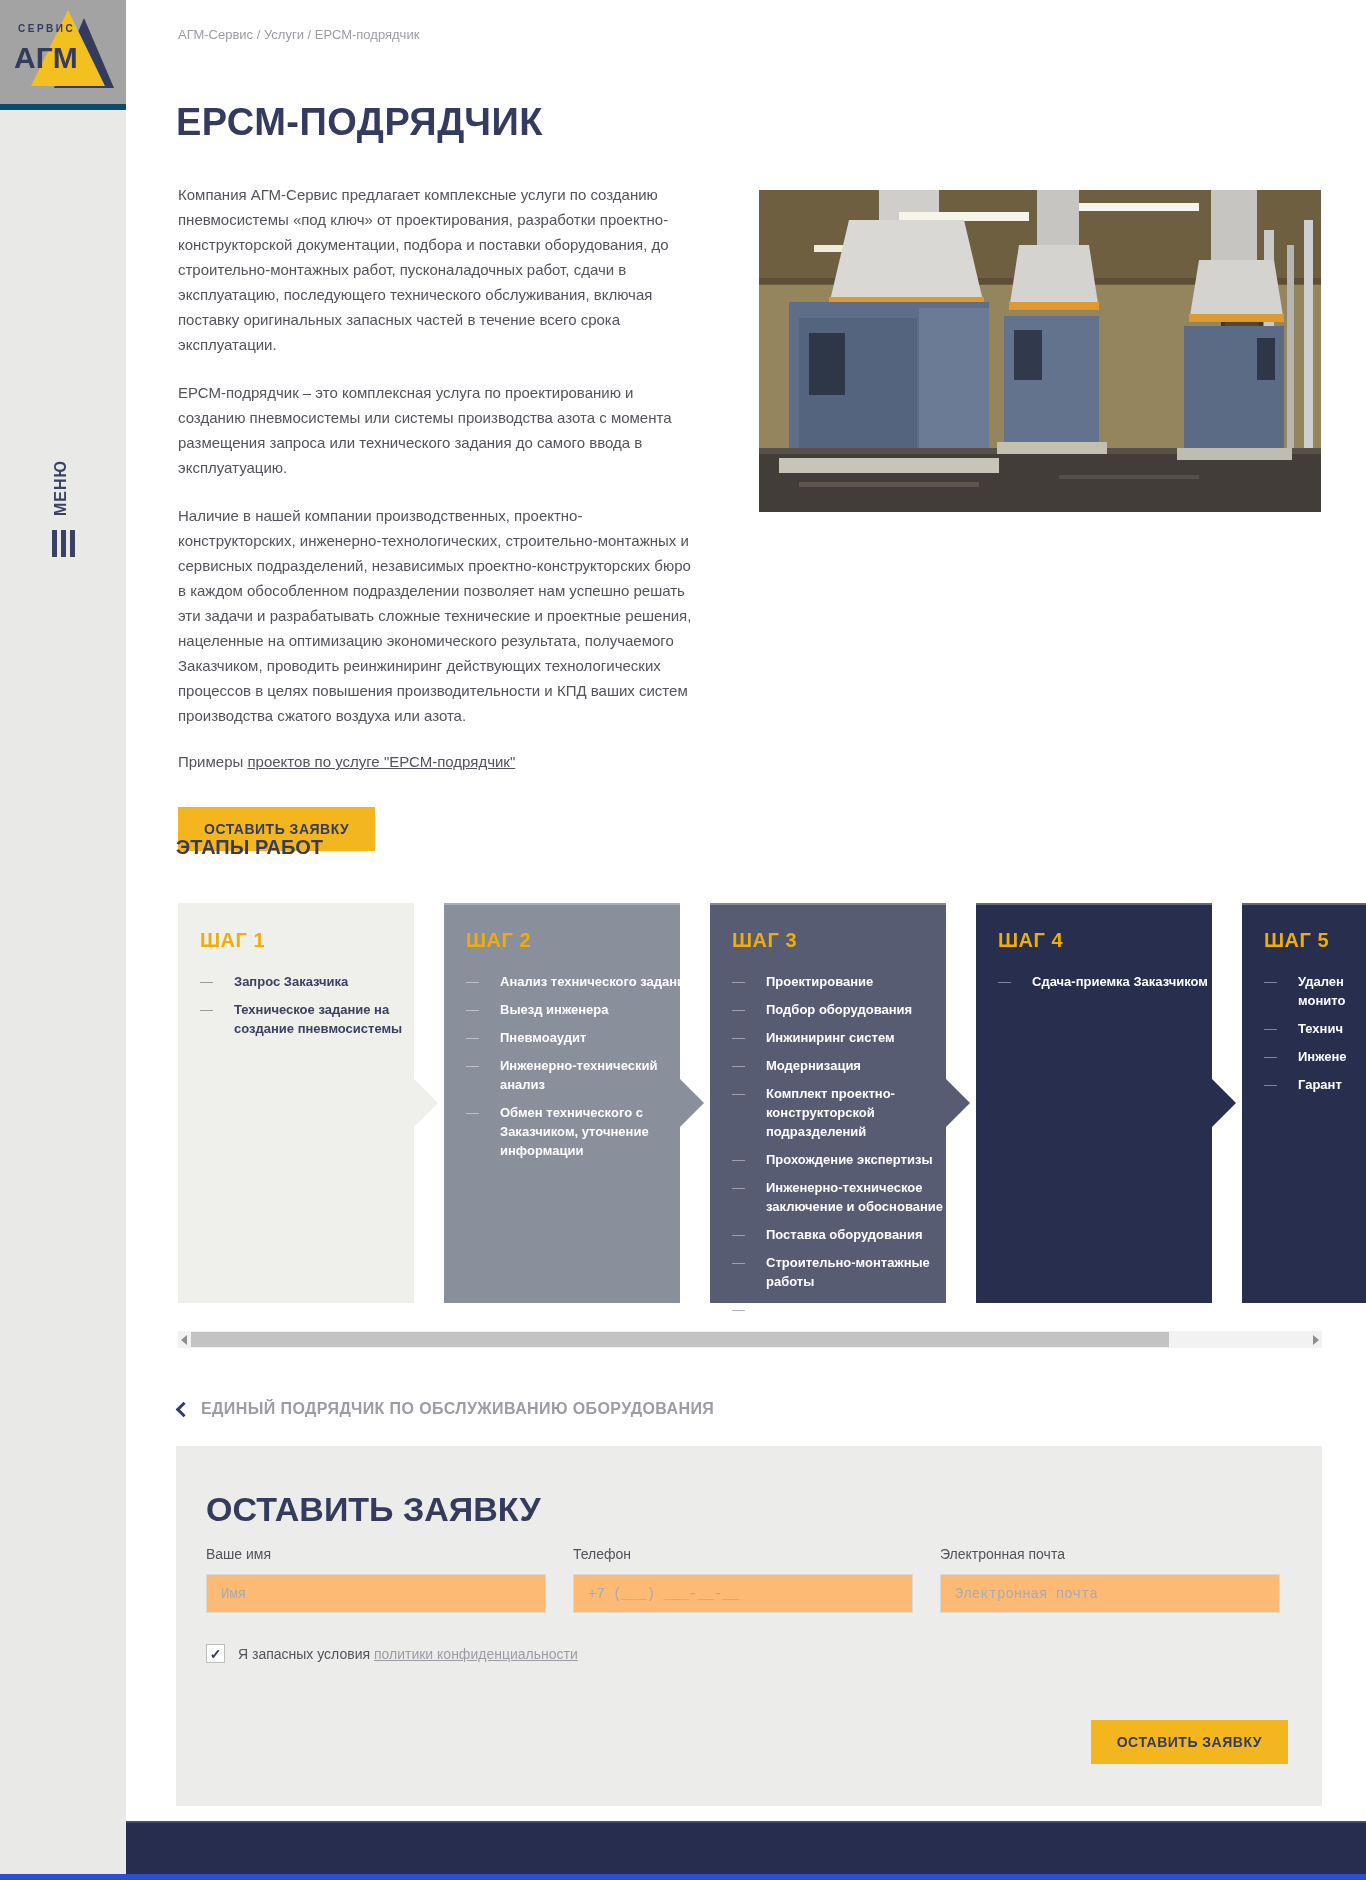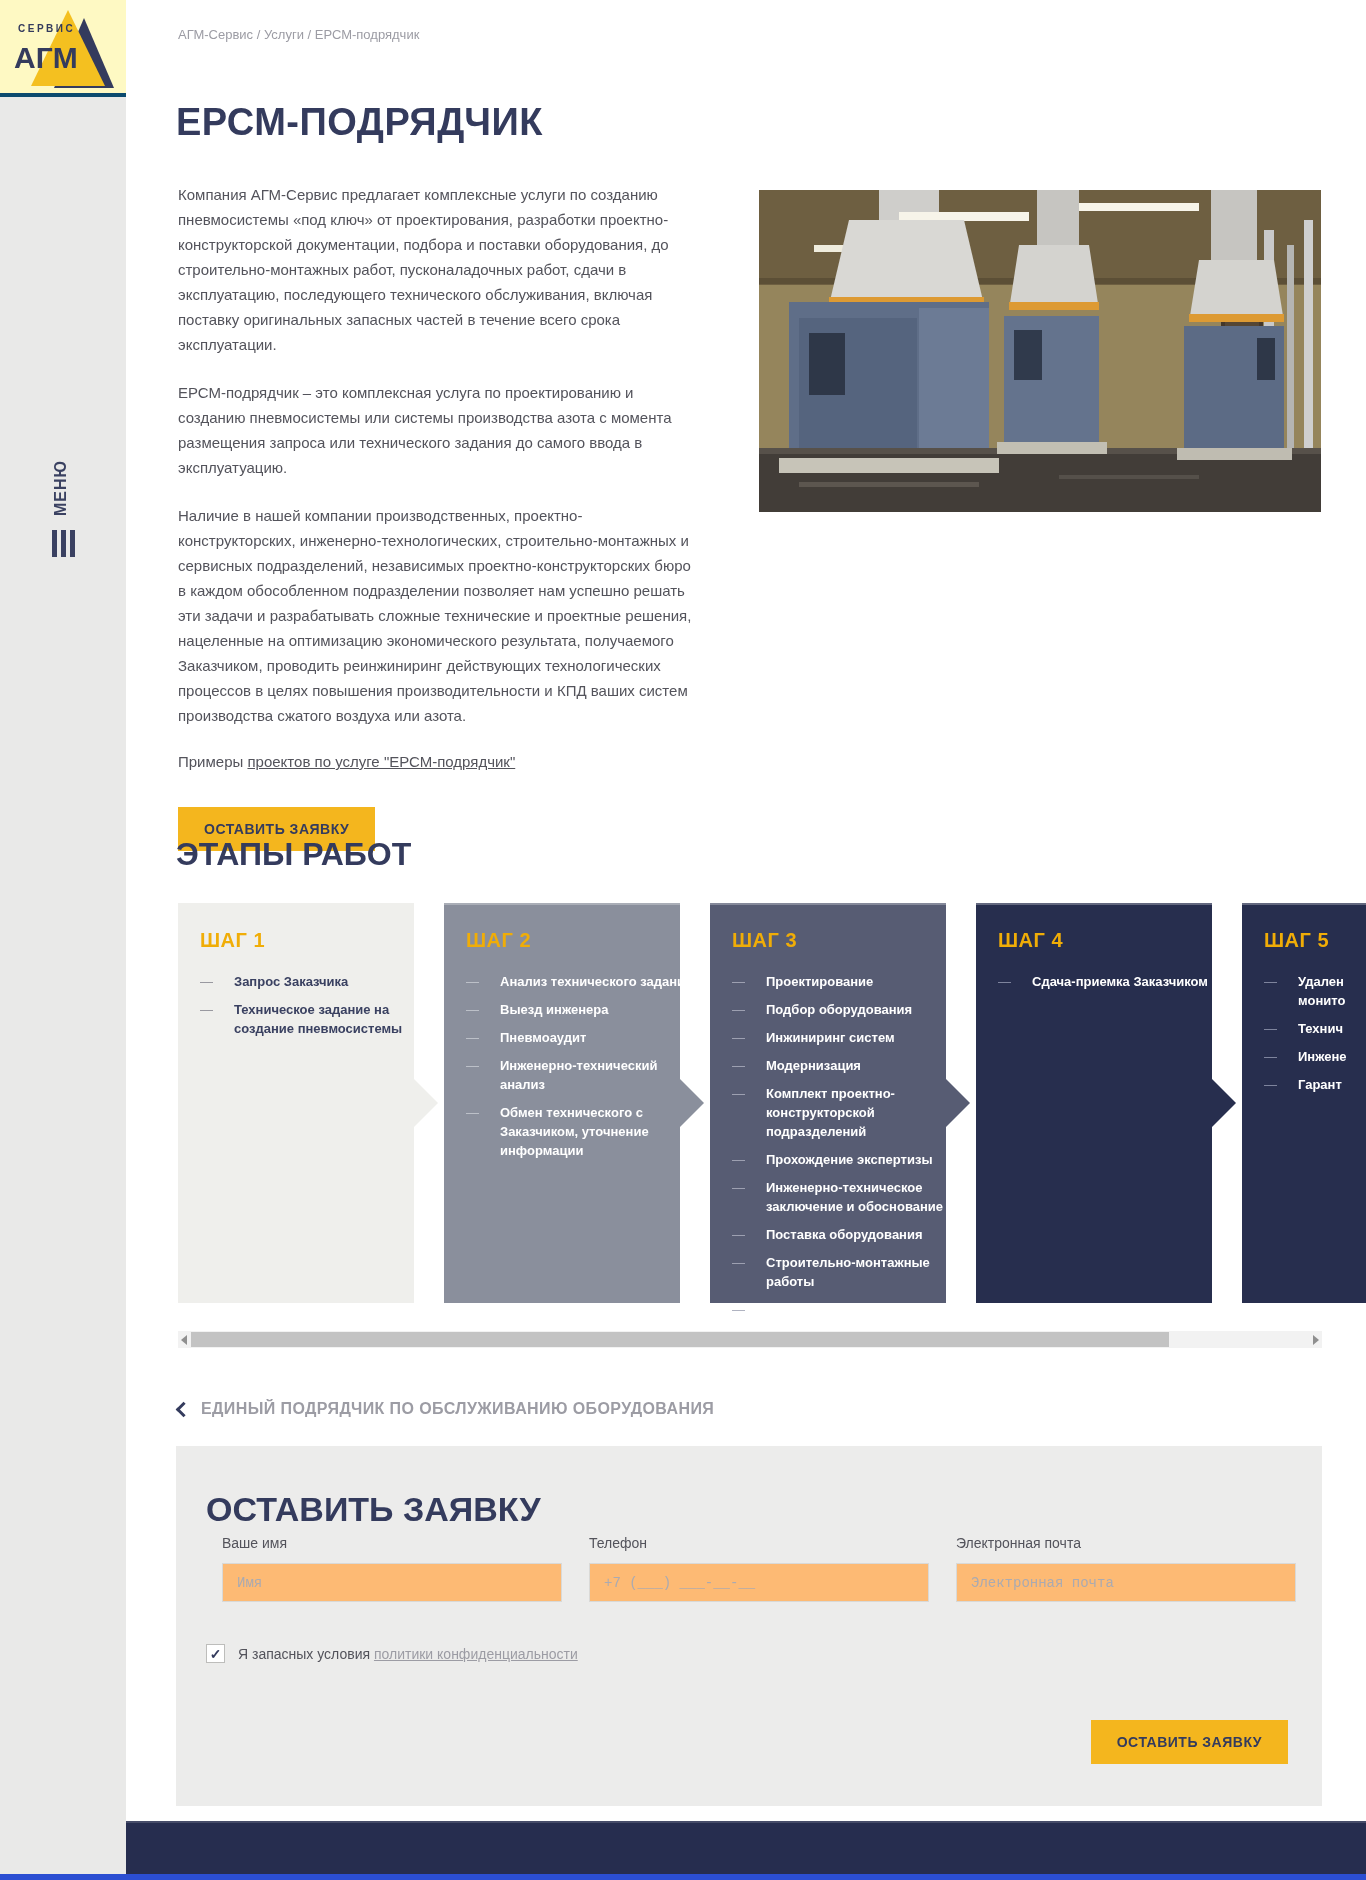--- a/index.html
+++ b/index.html
@@ -2,22 +2,22 @@
 <html><head>
 <meta charset="utf-8">
 <style>
   * { margin:0; padding:0; box-sizing:border-box; }
   html,body { width:1366px; height:1880px; }
   body { position:relative; overflow:hidden; background:#fff;
          font-family:"Liberation Sans", sans-serif; color:#53535b; }
 
   
   .sidebar { position:absolute; left:0; top:0; width:126px; height:1880px; background:#e9e9e8; }
-  .logo-box { position:absolute; left:0; top:0; width:126px; height:97px; background:#fef9c3;
-              border-bottom:4px solid #0c4a6e; }
+  .logo-box { position:absolute; left:0; top:0; width:126px; height:110px; background:#a3a3a3;
+              border-bottom:6px solid #0c4a6e; }
   .logo-box svg { position:absolute; left:12px; top:6px; }
   .menu-block { position:absolute; left:44px; top:460px; width:40px; }
   .menu-vertical { writing-mode:vertical-rl; transform:rotate(180deg); font-size:16px; font-weight:700;
                    color:#3a4161; letter-spacing:1px; margin-left:8px; }
   .menu-burger { margin-top:14px; margin-left:8px; display:flex; gap:4px; width:24px; height:27px; cursor:pointer; }
   .menu-burger i { display:block; width:5px; height:27px; background:#3a4161; }
 
   
   .breadcrumb { position:absolute; left:178px; top:27px; font-size:13px; color:#9c9ca4; }
   .page-title { position:absolute; left:176px; top:101px; font-size:38px; font-weight:700;
@@ -26,21 +26,21 @@
   .intro p { margin-bottom:23px; }
   .examples-line { margin-top:-2px; }
   .examples-line a { color:#53535b; }
   .btn-yellow { display:inline-block; background:#f4b61e; color:#343b5d; font-size:14px; font-weight:700;
                 letter-spacing:.5px; padding:14px 26px; border:none; cursor:pointer; }
   .intro .btn-yellow { margin-top:33px; }
 
   .photo { position:absolute; left:759px; top:190px; width:562px; height:322px; overflow:hidden; }
 
   
-  .stages-heading { position:absolute; left:176px; top:836px; font-size:32px; font-weight:700; color:#343b5d; }
+  .stages-heading { position:absolute; left:176px; top:836px; font-size:20px; font-weight:700; color:#343b5d; }
   .steps-row { position:absolute; left:178px; top:903px; display:flex; gap:30px; }
   .step-card { position:relative; flex:0 0 236px; width:236px; height:400px;
                padding:26px 18px 8px 22px; background:var(--bg); color:var(--fg); }
   .step-card:not(:first-child) { box-shadow:inset 0 2px 0 rgba(255,255,255,.28); }
   .step-card::after { content:""; position:absolute; left:100%; top:50%; margin-top:-24px;
                       border-top:24px solid transparent; border-bottom:24px solid transparent;
                       border-left:24px solid var(--bg); }
   .step-label { color:#f0ad07; font-size:20px; font-weight:700; letter-spacing:.5px; margin-bottom:20px; }
   .step-item { position:relative; padding-left:34px; margin-bottom:9px; font-size:13px;
                font-weight:700; line-height:19px; }
@@ -57,21 +57,21 @@
   
   .back-link { position:absolute; left:178px; top:1400px; display:flex; align-items:center; gap:12px;
                cursor:pointer; text-decoration:none; }
   .back-chevron { width:11px; height:11px; border-left:3px solid #343b5d; border-bottom:3px solid #343b5d;
                   transform:rotate(45deg); margin-top:1px; }
   .back-text { font-size:16px; font-weight:700; color:#9c9ca4; letter-spacing:.4px; }
 
   
   .form-panel { position:absolute; left:176px; top:1446px; width:1146px; height:360px; background:#ececeb; }
   .form-title { position:absolute; left:30px; top:44px; font-size:34px; font-weight:700; color:#343b5d; }
-  .form-group { position:absolute; top:89px; width:340px;margin-left:16px; }
+  .form-group { position:absolute; top:100px; width:340px; }
   .form-group label { display:block; font-size:14px; color:#53535b; margin-bottom:12px; }
   .form-group input { width:340px; height:39px; background:#fdba74; border:1px solid #d9d9d7;
                       padding:0 14px; font-size:14px; color:#53535b; font-family:Liberation Mono, monospace; }
   .form-group input::placeholder { color:#aaaab1; }
   .g1 { left:30px; } .g2 { left:397px; } .g3 { left:764px; }
   .consent-row { position:absolute; left:30px; top:198px; display:flex; align-items:center; gap:13px; font-size:14px; }
   .checkbox { width:19px; height:19px; background:#fff; border:1px solid #bdbdbb; color:#343b5d;
               font-size:14px; font-weight:700; text-align:center; line-height:18px; cursor:pointer; }
   .consent-row a { color:#9c9ca4; }
   .form-submit { position:absolute; right:34px; top:274px; }

